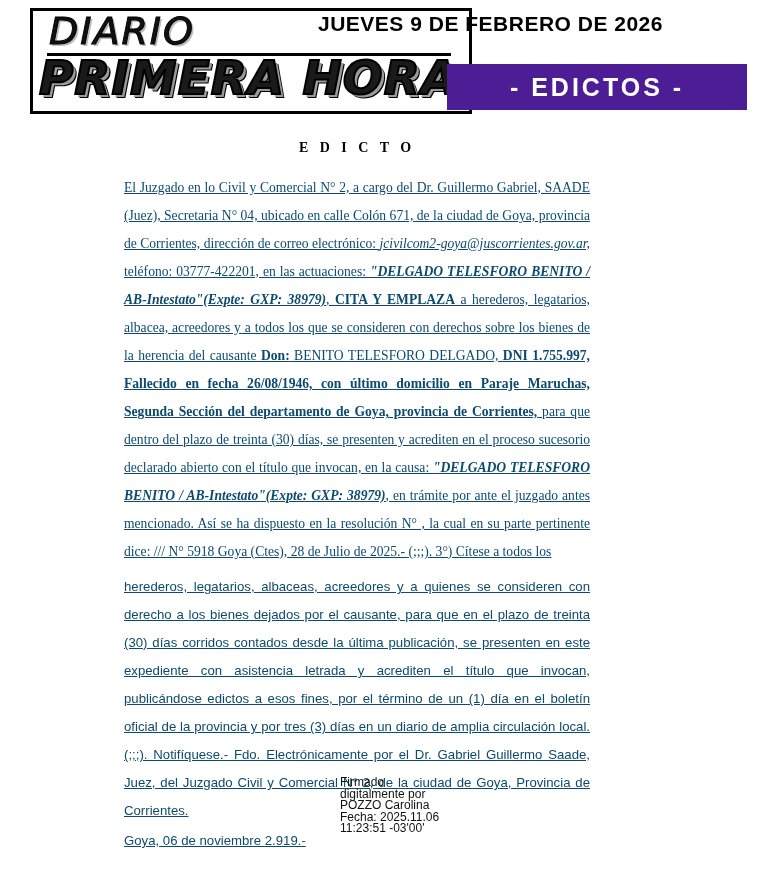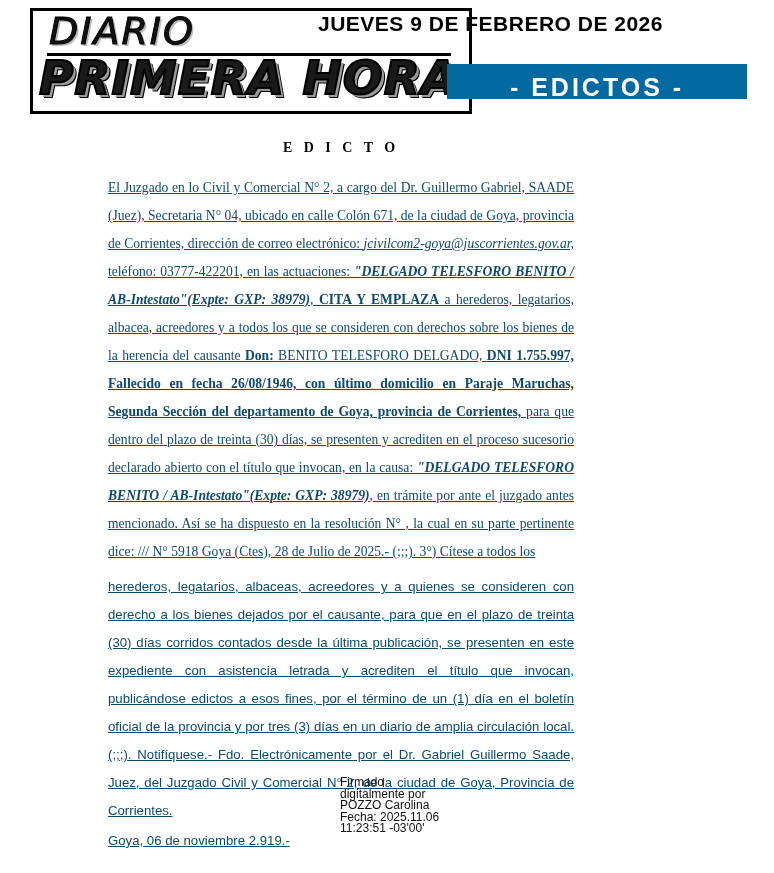--- a/index.html
+++ b/index.html
@@ -76,39 +76,39 @@
     font-weight: bold;
     font-size: 21px;
     letter-spacing: 0.5px;
     color: #000;
   }
   .edictos-banner {
     position: absolute;
     left: 447px;
     top: 64px;
     width: 300px;
-    height: 35px;
-    background: #0369a1;
+    height: 46px;
+    background: #4c1d95;
     color: #fff;
   }
   .edictos-banner span {
     display: block;
     text-align: center;
     line-height: 46px;
     font-family: "Liberation Sans", sans-serif;
     font-weight: bold;
     font-size: 25px;
     letter-spacing: 3px;
     color: #fff;
   }
 
   
   .doc {
     position: absolute;
-    left: 0;
+    left: 16px;
     top: 118px;
     width: 682px;
   }
   .edicto-title {
     text-align: center;
     font-family: "Liberation Serif", serif;
     font-weight: bold;
     font-size: 14px;
     letter-spacing: 4px;
     margin: 22px 0 18px 0;

